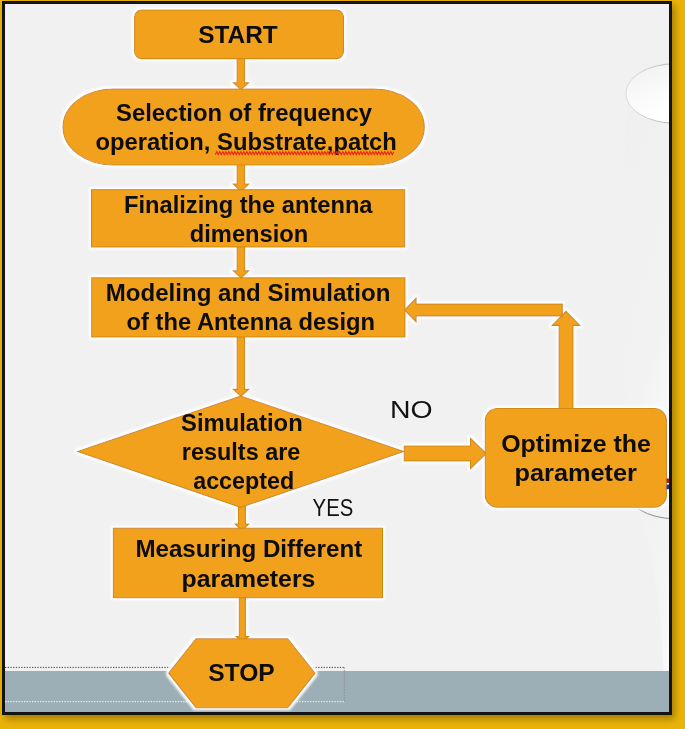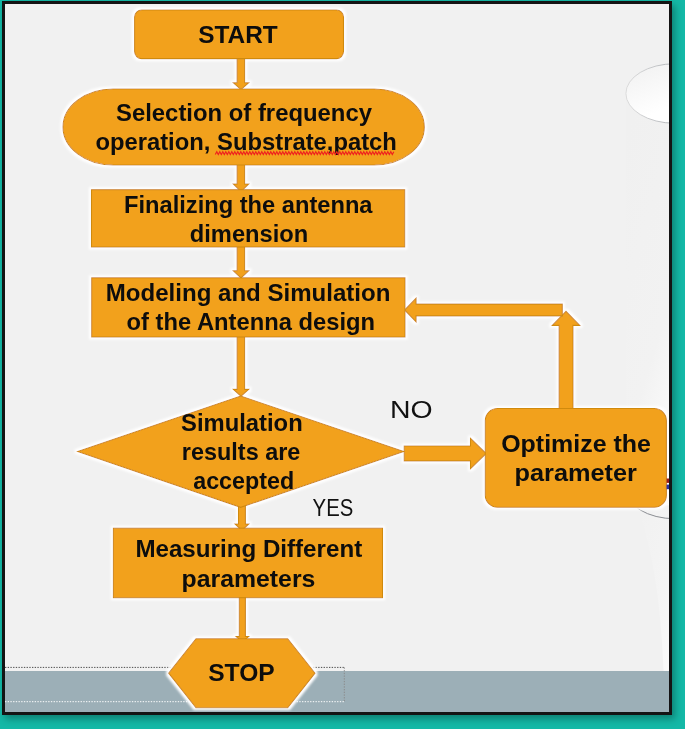--- a/index.html
+++ b/index.html
@@ -1,17 +1,17 @@
 <!DOCTYPE html>
 <html><head>
 <meta charset="utf-8">
 <style>
   html,body{margin:0;padding:0;background:#ffffff;}
   body{width:685px;height:729px;overflow:hidden;font-family:"Liberation Sans",sans-serif;}
-  #stage{position:relative;width:685px;height:729px;background:#14b8a6;}
+  #stage{position:relative;width:685px;height:729px;background:#eab308;}
   #frame{position:absolute;left:2px;top:1px;width:670px;height:714px;box-sizing:border-box;
          border:3px solid #141414;background:#f1f1f1;overflow:hidden;
          box-shadow:3px 4px 7px rgba(0,0,0,0.30);}
   #canvas{position:absolute;left:0;top:0;}
   .ftxt{font-family:"Liberation Sans",sans-serif;font-weight:bold;fill:#0d0d0d;}
   .ar{font-family:"Liberation Sans",sans-serif;font-weight:bold;fill:#0d0d0d;}
   .plaintxt{font-family:"Liberation Sans",sans-serif;font-weight:400;fill:#111111;}
 </style>
 </head>
 <body>

